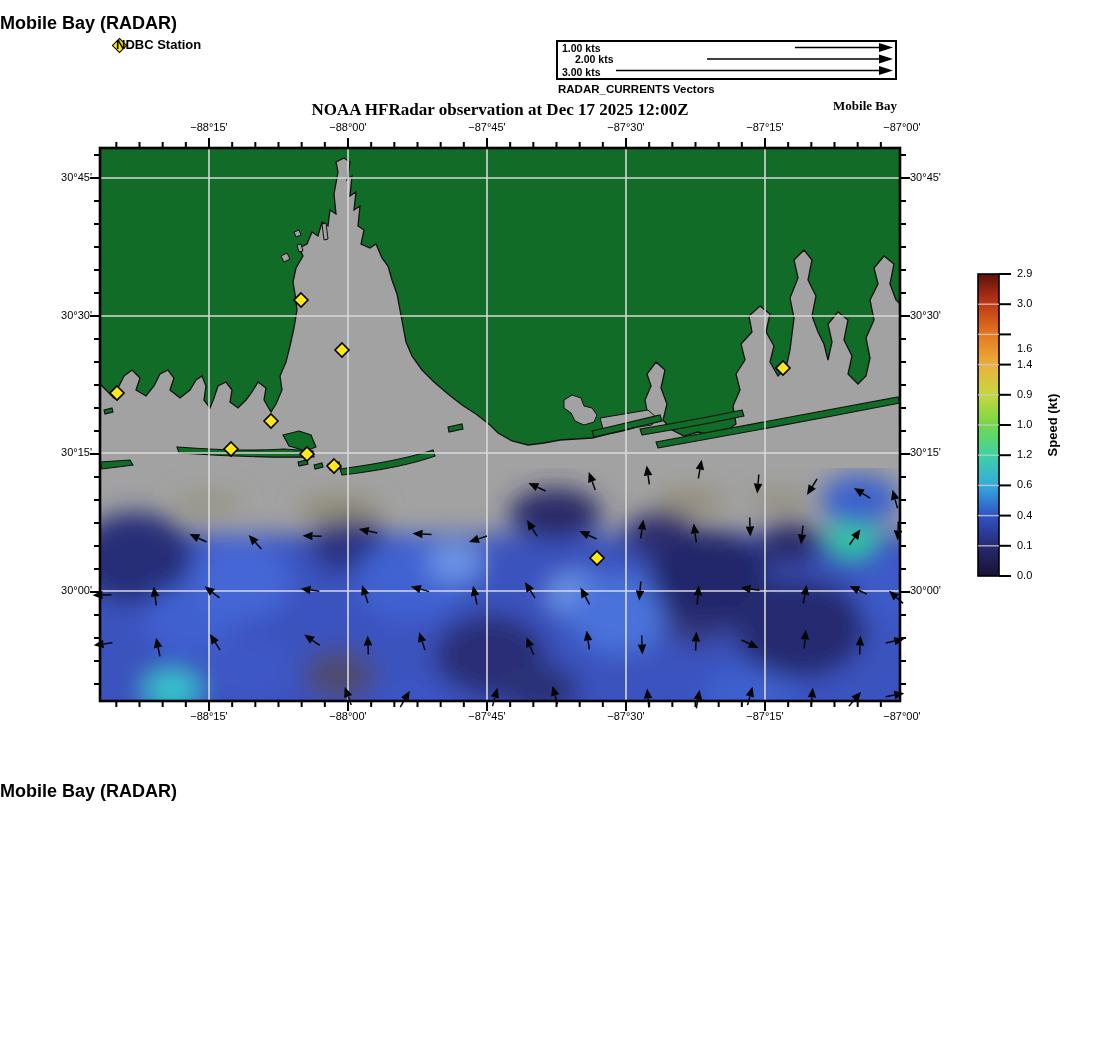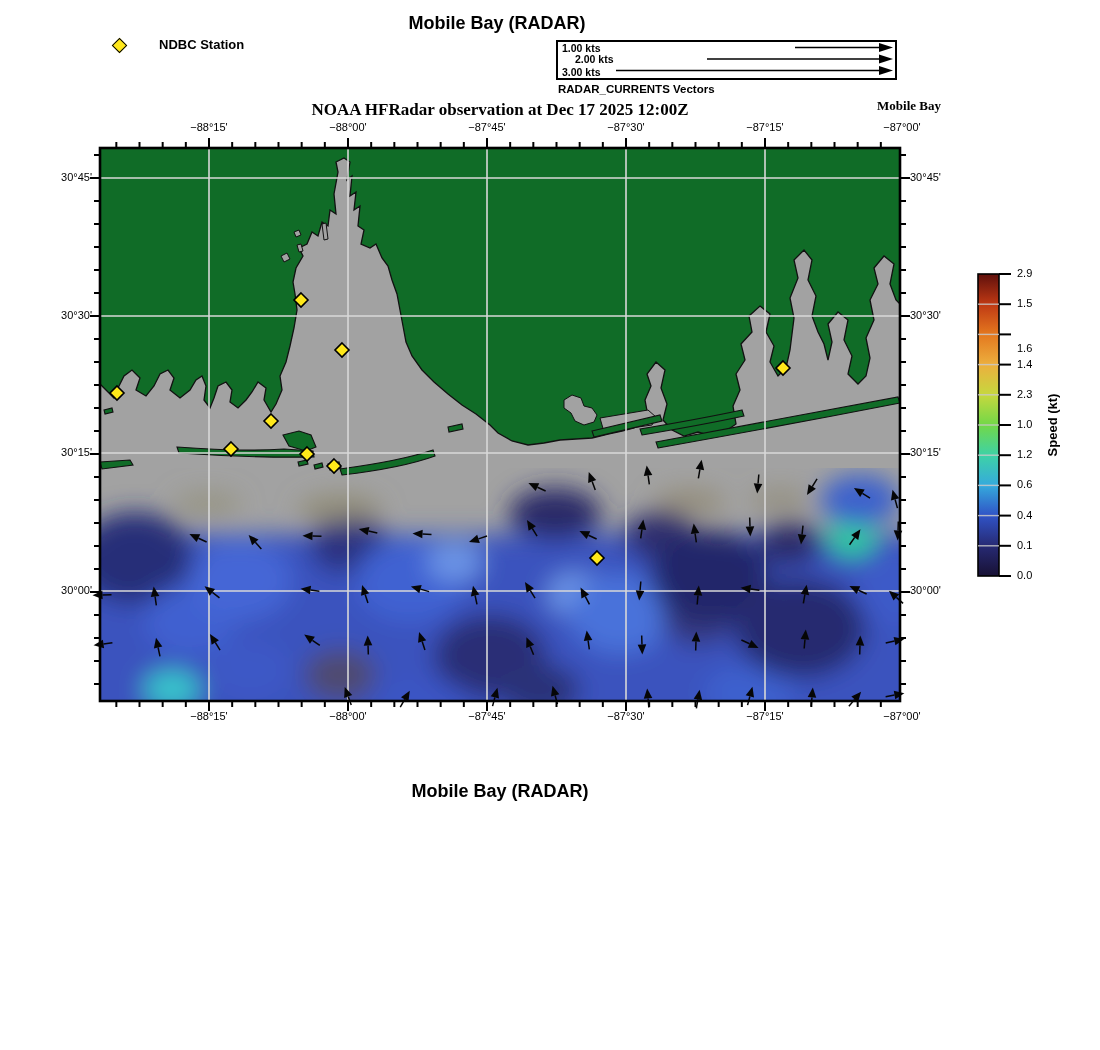--- a/index.html
+++ b/index.html
@@ -1,20 +1,20 @@
 <!DOCTYPE html>
 <html><head>
 <meta charset="utf-8">
 <style>
   html,body{margin:0;padding:0;background:#ffffff;}
   body{width:1100px;height:1050px;position:relative;font-family:"Liberation Sans",sans-serif;color:#000;}
   .abs{position:absolute;}
-  .title{font-weight:bold;font-size:18px;text-align:center;letter-spacing:0px;}
+  .title{font-weight:bold;font-size:18px;text-align:left;letter-spacing:0px;}
   .subtitle{font-family:"Liberation Serif",serif;font-weight:bold;font-size:17px;text-align:center;}
-  .maplabel{font-family:"Liberation Serif",serif;font-weight:bold;font-size:13px;text-align:center;margin-left:44px;}
+  .maplabel{font-family:"Liberation Serif",serif;font-weight:bold;font-size:13px;text-align:center;}
   .ndbc-label{font-weight:bold;font-size:13px;}
   .veclegend-box{border:2px solid #000;}
   .veclegend-label{font-weight:bold;font-size:10.5px;line-height:11.5px;}
   .veclegend-caption{font-weight:bold;font-size:11.5px;}
   .ticklab{font-size:11px;white-space:nowrap;}
   .ticklab-c{transform:translateX(-50%);}
   .ticklab-r{text-align:right;}
   .cbar-lab{font-size:11px;}
   .cbar-title{font-weight:bold;font-size:13px;white-space:nowrap;transform:translate(-50%,-50%) rotate(-90deg);}
   .diamond{width:9px;height:9px;background:#ffe81a;border:1.5px solid #000;transform:rotate(45deg);}
@@ -400,21 +400,21 @@
       <line x1="616" y1="70.5" x2="879" y2="70.5" stroke="#000" stroke-width="1.3"></line>
       <polygon points="893,70.5 879,66 879,75" fill="#000"></polygon>
     </g>
 </svg>
 
 <div class="abs title" style="left:0;top:13px;width:994px;">Mobile Bay (RADAR)</div>
 
 <div class="abs" style="left:114px;top:40px;">
     <div class="diamond"></div>
   </div>
-<div class="abs ndbc-label" style="left:134px;top:37px;padding-left:25px;">NDBC Station</div>
+<div class="abs ndbc-label" style="left:116px;top:37px;">NDBC Station</div>
 
 <div class="abs veclegend-box" style="left:556px;top:40px;width:337px;height:36px;">
   <div class="abs veclegend-label" style="left:4px;top:1px;">1.00 kts</div>
   <div class="abs veclegend-label" style="left:4px;top:12px;margin-left:13px;">2.00 kts</div>
   <div class="abs veclegend-label" style="left:4px;top:25px;">3.00 kts</div>
 </div>
 <div class="abs veclegend-caption" style="left:558px;top:83px;">RADAR_CURRENTS Vectors</div>
 
 <div class="abs subtitle" style="left:0;top:100px;width:1000px;">NOAA HFRadar observation at Dec 17 2025 12:00Z</div>
 <div class="abs maplabel" style="left:825px;top:98px;width:80px;">Mobile Bay</div>
@@ -437,24 +437,24 @@
 <div class="abs ticklab ticklab-r" style="left:38px;width:54px;top:309px;">30°30'</div>
 <div class="abs ticklab ticklab-r" style="left:38px;width:54px;top:446px;">30°15'</div>
 <div class="abs ticklab ticklab-r" style="left:38px;width:54px;top:584px;">30°00'</div>
 
 <div class="abs ticklab" style="left:910px;top:171px;">30°45'</div>
 <div class="abs ticklab" style="left:910px;top:309px;">30°30'</div>
 <div class="abs ticklab" style="left:910px;top:446px;">30°15'</div>
 <div class="abs ticklab" style="left:910px;top:584px;">30°00'</div>
 
 <div class="abs cbar-lab" style="left:1017px;top:267px;">2.9</div>
-<div class="abs cbar-lab" style="left:1017px;top:297px;">1.5</div>
+<div class="abs cbar-lab" style="left:1017px;top:297px;">3.0</div>
 <div class="abs cbar-lab" style="left:1017px;top:327px;margin-top:15px;">1.6</div>
 <div class="abs cbar-lab" style="left:1017px;top:358px;">1.4</div>
-<div class="abs cbar-lab" style="left:1017px;top:388px;">2.3</div>
+<div class="abs cbar-lab" style="left:1017px;top:388px;">0.9</div>
 <div class="abs cbar-lab" style="left:1017px;top:418px;">1.0</div>
 <div class="abs cbar-lab" style="left:1017px;top:448px;">1.2</div>
 <div class="abs cbar-lab" style="left:1017px;top:478px;">0.6</div>
 <div class="abs cbar-lab" style="left:1017px;top:509px;">0.4</div>
 <div class="abs cbar-lab" style="left:1017px;top:539px;">0.1</div>
 <div class="abs cbar-lab" style="left:1017px;top:569px;">0.0</div>
 <div class="abs cbar-title" style="left:1052px;top:425px;">Speed (kt)</div>
 
 <div class="abs title" style="left:0;top:781px;width:1000px;">Mobile Bay (RADAR)</div>
 

